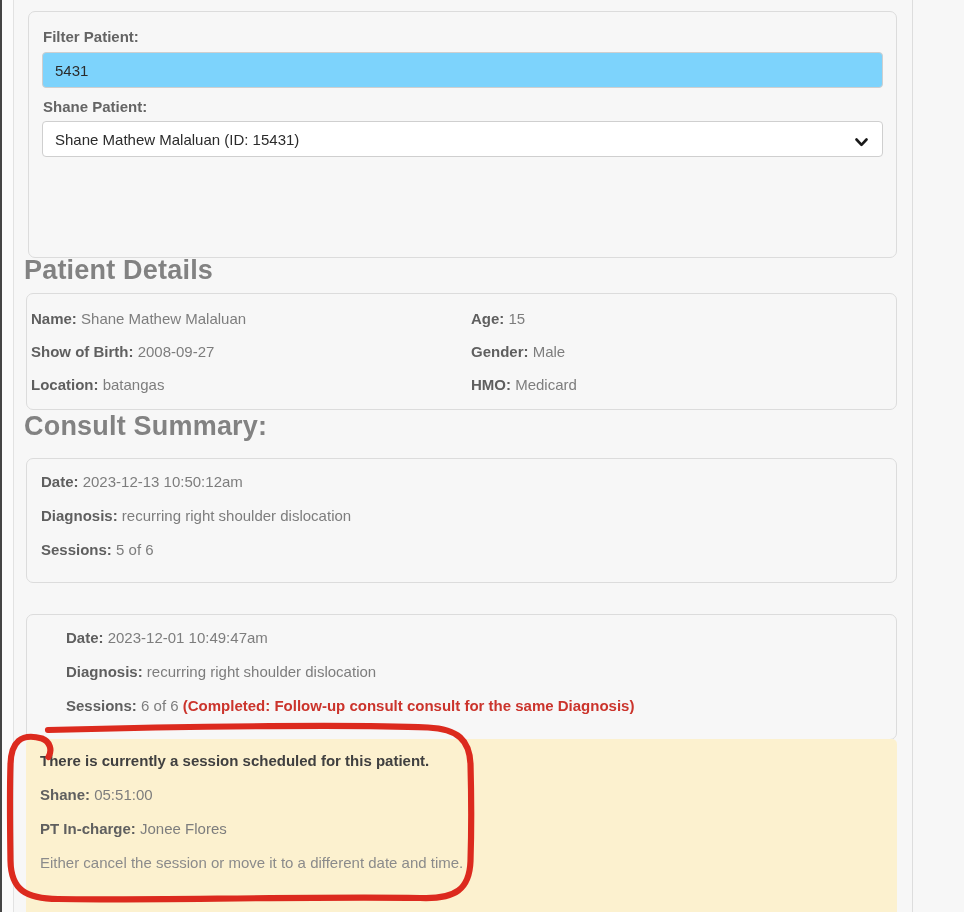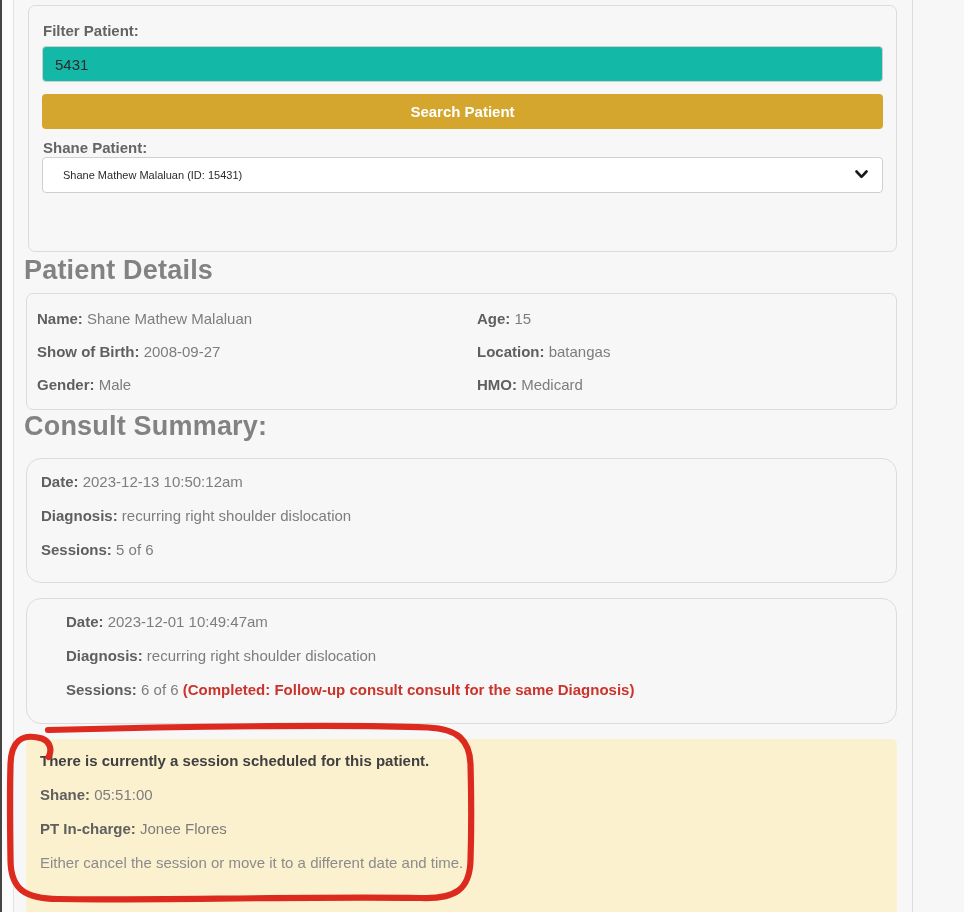--- a/index.html
+++ b/index.html
@@ -10,56 +10,56 @@
     -webkit-font-smoothing:antialiased;
   }
   .win-border-left{position:absolute;left:0;top:0;width:2px;height:912px;background:#454545;}
   .left-gutter{position:absolute;left:2px;top:0;width:11px;height:912px;background:#fbfbfb;border-right:1px solid #e2e2e2;}
   .right-divider{position:absolute;left:912px;top:0;width:1px;height:912px;background:#dddddd;}
 
   .card{
     position:absolute;background:transparent;
     border:1px solid #dcdcdc;border-radius:7px;box-sizing:border-box;
   }
-  .form-card{left:28px;top:5px;width:869px;height:247px;padding:13px 13px 0;}
+  .form-card{left:28px;top:11px;width:869px;height:247px;padding:13px 13px 0;}
   .field-label{font-size:15px;font-weight:700;color:#646464;line-height:18px;margin:3px 0 0 1px;}
   .text-input{
     display:block;box-sizing:border-box;width:100%;height:36px;margin-top:6px;
-    background:#14b8a6;border:1px solid #cfcfcf;border-radius:4px;
+    background:#7dd3fc;border:1px solid #cfcfcf;border-radius:4px;
     padding:0 12px;font-size:15px;color:#2b2b2b;outline:none;
     font-family:"Liberation Sans","DejaVu Sans",sans-serif;
   }
   .gold-btn{
     display:flex;align-items:center;justify-content:center;box-sizing:border-box;
     width:100%;height:35px;margin-top:12px;border:none;border-radius:4px;
     background:#d5a62e;color:#ffffff;font-size:15px;font-weight:700;cursor:pointer;
     font-family:"Liberation Sans","DejaVu Sans",sans-serif;
   }
   .label-2{margin-top:10px;}
   .select-box{
     position:relative;display:flex;align-items:center;box-sizing:border-box;
-    width:100%;height:36px;background:#ffffff;
-    border:1px solid #cfcfcf;border-radius:4px;padding:0 20px;
-    font-size:11px;color:#2b2b2b;cursor:pointer;
+    width:100%;height:36px;margin-top:5px;background:#ffffff;
+    border:1px solid #cfcfcf;border-radius:4px;padding:0 12px;
+    font-size:15px;color:#2b2b2b;cursor:pointer;
   }
   .select-box .chevron{position:absolute;right:14px;top:11px;}
 
   .section-heading{
     position:absolute;left:24px;font-size:27px;font-weight:700;color:#828282;line-height:40px;
     letter-spacing:0.2px;
   }
   .heading-patient{top:250px;text-align:center;}
   .heading-consult{top:406px;}
 
-  .patient-card{left:26px;top:293px;width:871px;height:117px;padding:15px 10px 0;}
+  .patient-card{left:26px;top:293px;width:871px;height:117px;padding:15px 4px 0;}
   .pgrid{display:grid;grid-template-columns:440px 1fr;}
   .prow{line-height:19px;margin-bottom:14px;font-size:15px;}
 
-  .consult-card{left:26px;top:458px;width:871px;height:125px;padding:13px 14px 0;border-radius:15px;}
-  .consult-card-2{top:598px;height:126px;padding-left:39px;}
+  .consult-card{left:26px;top:458px;width:871px;height:125px;padding:13px 14px 0;}
+  .consult-card-2{top:614px;height:126px;padding-left:39px;}
   .crow{line-height:19px;margin-bottom:15px;font-size:15px;}
 
   b.lbl{font-weight:700;color:#5f5f5f;}
   span.val{font-weight:400;color:#7d7d7d;}
   .red-note{font-weight:700;color:#cb342c;}
 
   .alert-box{
     position:absolute;left:26px;top:739px;width:871px;height:191px;
     box-sizing:border-box;background:#fcf1cf;border-radius:5px;padding:12px 14px 0;
   }
@@ -72,21 +72,20 @@
 </head>
 <body>
 
 <div class="win-border-left"></div>
 <div class="left-gutter"></div>
 <div class="right-divider"></div>
 
 <div class="card form-card">
   <div class="field-label">Filter Patient:</div>
   <input class="text-input" type="text" value="5431" style="">
-  <button class="gold-btn">Search Patient</button>
 
   <div class="field-label label-2">Shane Patient:</div>
   <div class="select-box">
     <span>Shane Mathew Malaluan (ID: 15431)</span>
     <span class="chevron">
       <svg width="13" height="9" viewBox="0 0 13 9">
           <polyline points="1.5,1.5 6.5,6.8 11.5,1.5" fill="none" stroke="#1a1a1a" stroke-width="2.6" stroke-linecap="round" stroke-linejoin="round"></polyline>
         </svg>
     </span>
   </div>
@@ -102,26 +101,26 @@
     </div>
     <div class="prow">
       <b class="lbl">Age:</b>
       <span class="val">15</span>
     </div>
     <div class="prow">
       <b class="lbl">Show of Birth:</b>
       <span class="val">2008-09-27</span>
     </div>
     <div class="prow">
+      <b class="lbl">Gender:</b>
+      <span class="val">Male</span>
+    </div>
+    <div class="prow">
       <b class="lbl">Location:</b>
       <span class="val">batangas</span>
-    </div>
-    <div class="prow">
-      <b class="lbl">Gender:</b>
-      <span class="val">Male</span>
     </div>
     <div class="prow">
       <b class="lbl">HMO:</b>
       <span class="val">Medicard</span>
     </div>
   </div>
 </div>
 
 <div class="section-heading heading-consult">Consult Summary:</div>
 

